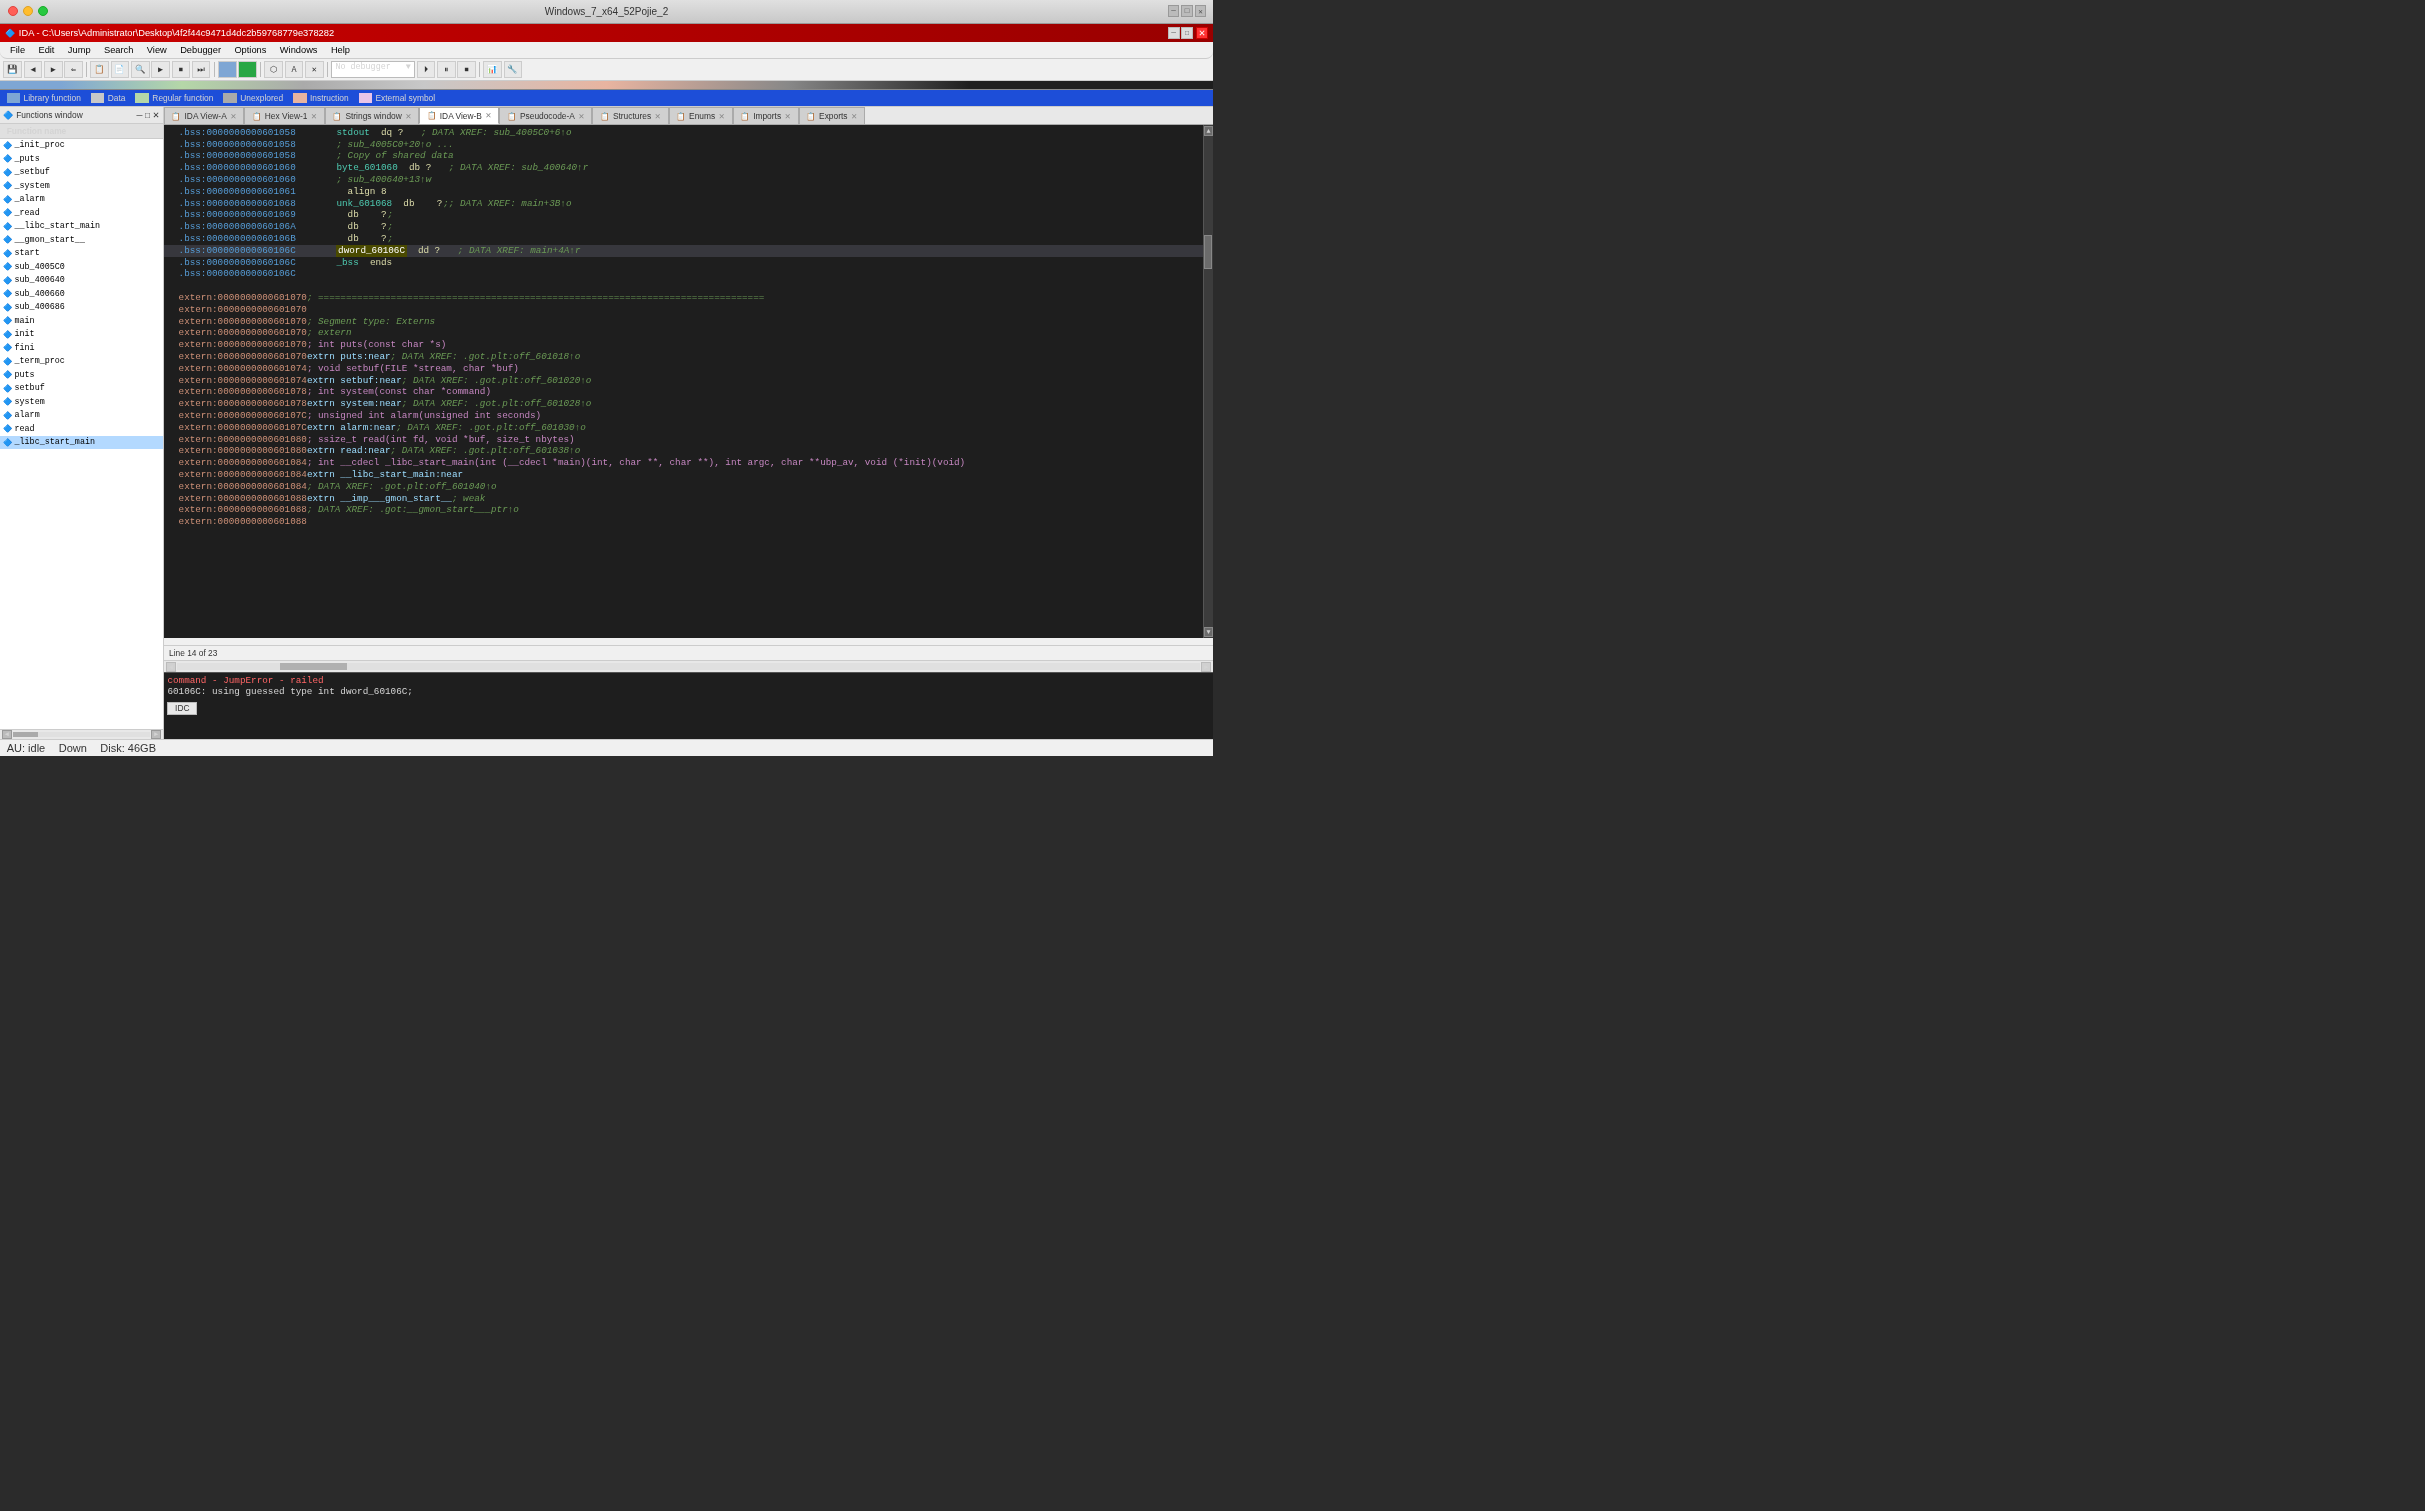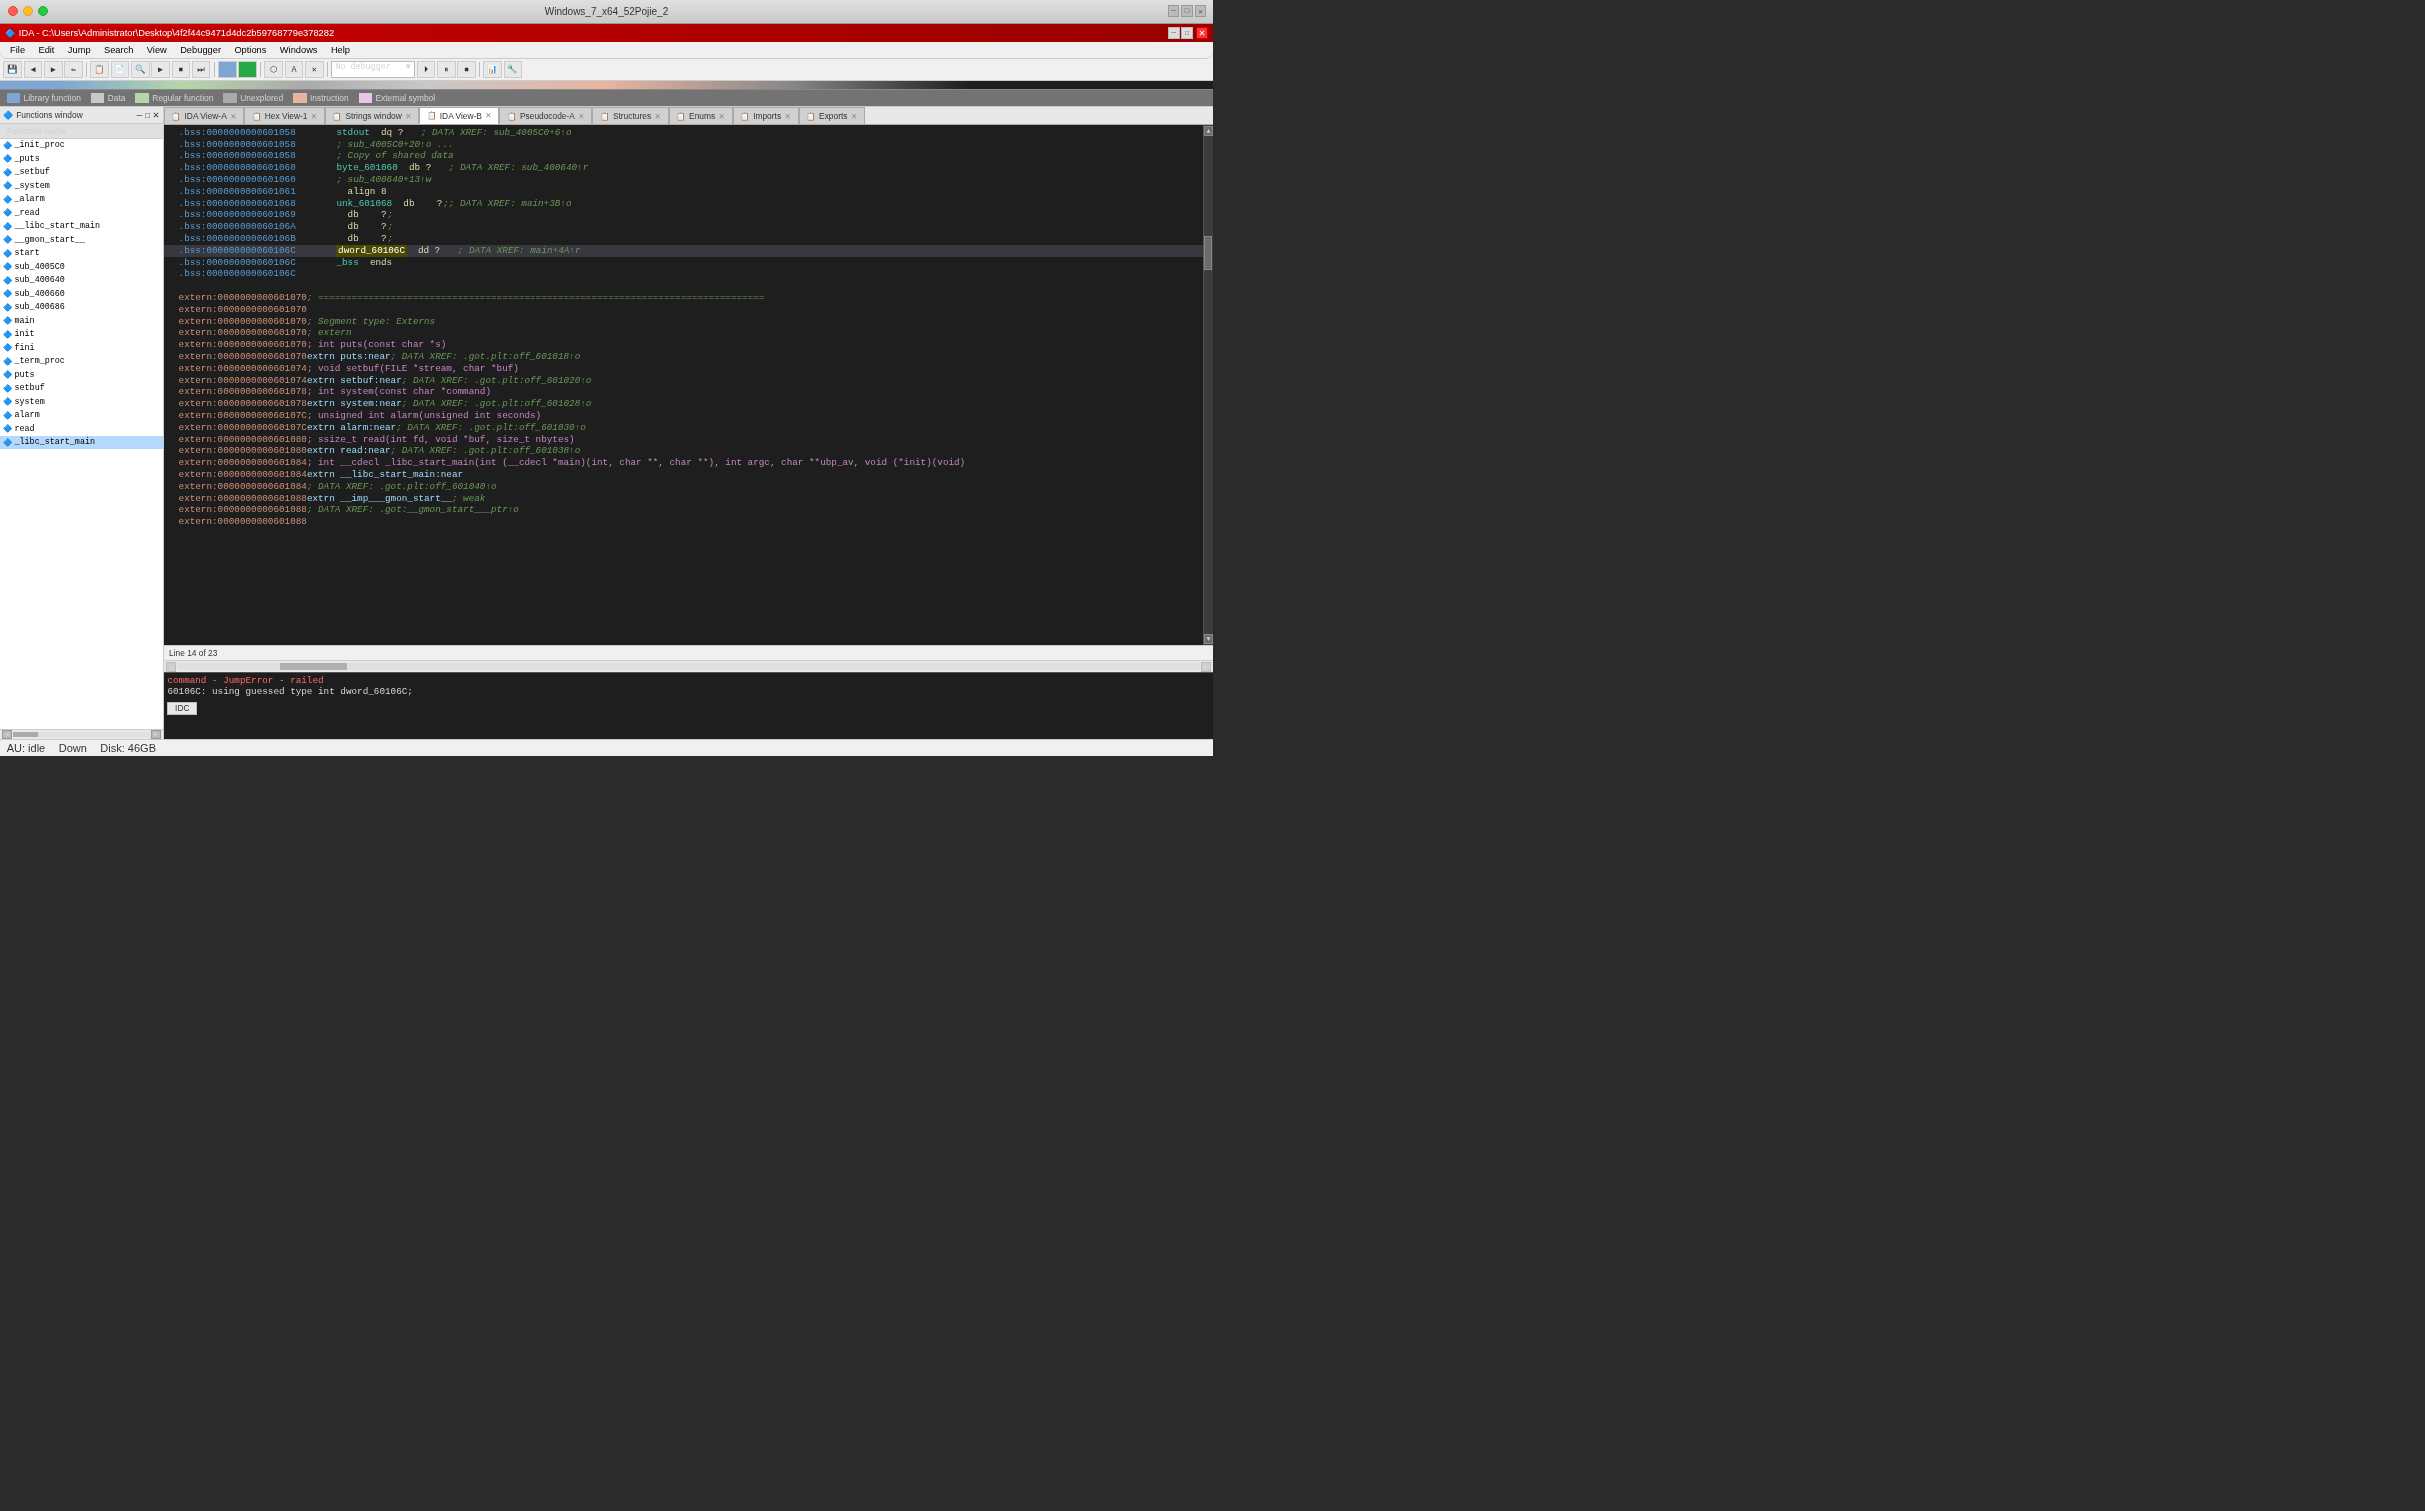--- a/index.html
+++ b/index.html
@@ -154,21 +154,21 @@
       background: white;
       border: 0.8px solid #bbb;
       padding: 0 3.4px;
       font-size: 8.4px;
       min-width: 84px;
       display: flex; align-items: flex-start; justify-content: space-between;
     }
 
     
     #legend-bar {
-      background: #737373;
+      background: #1d4ed8;
       height: 17px;
       display: flex;
       align-items: center;
       padding: 1.7px 6.7px;
       gap: 10px;
       border-bottom: 0.8px solid #ccc;
       font-family: -apple-system, sans-serif;
       font-size: 8.4px;
     }
     .legend-item {
@@ -317,20 +317,21 @@
     #status-bar {
       background: #f0f0f0;
       height: 15px;
       border-top: 0.8px solid #ccc;
       display: flex;
       align-items: center;
       padding: 0 5px;
       font-size: 8.4px;
       font-family: -apple-system, sans-serif;
       color: #333;
+      margin-top: 7px;
     }
 
     
     #output-window {
       height: 67px;
       background: #1e1e1e;
       border-top: 1.7px solid #555;
       display: flex;
       flex-direction: column;
     }

